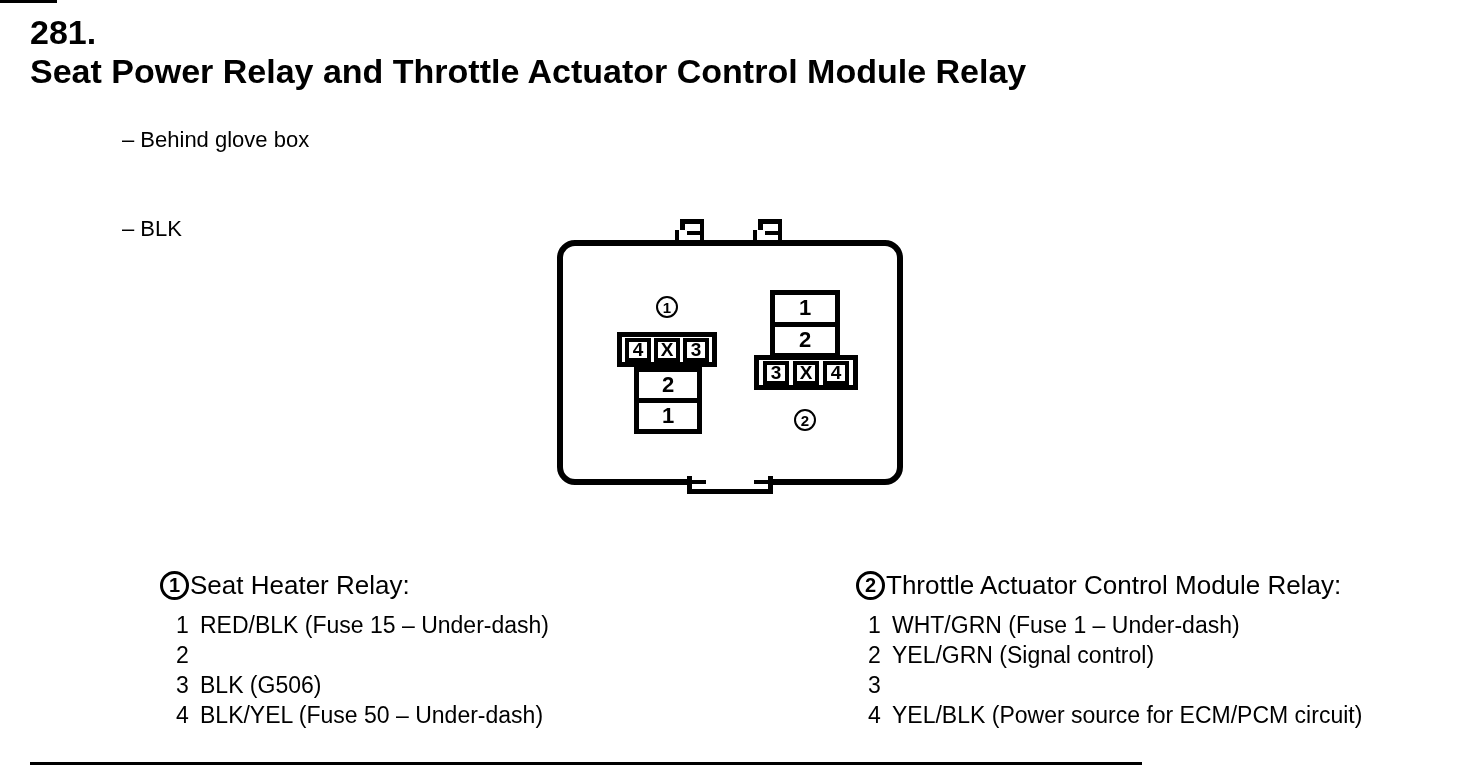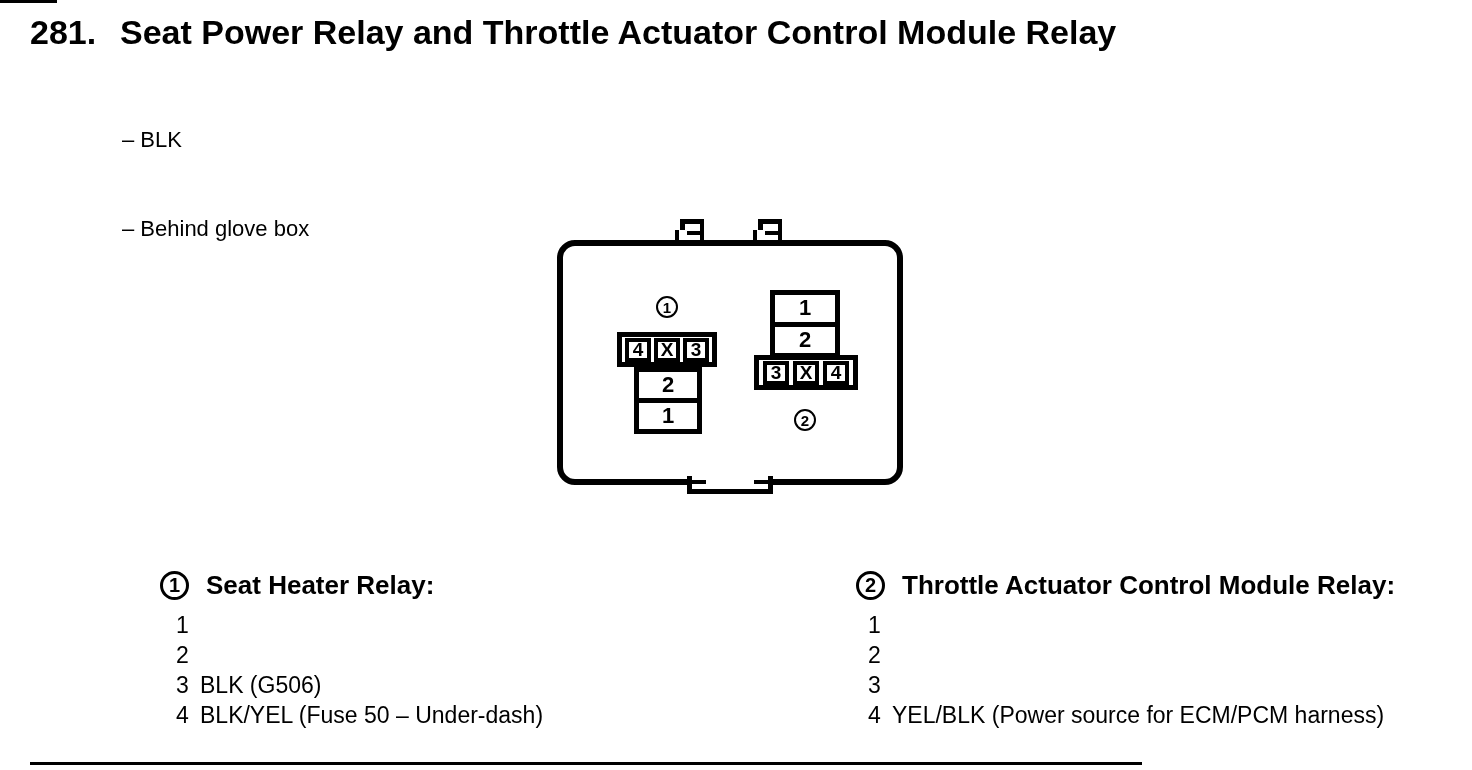--- a/index.html
+++ b/index.html
@@ -5,21 +5,21 @@
   html,body{margin:0;padding:0;}
   body{
     width:1472px;height:770px;position:relative;overflow:hidden;
     background:#ffffff;color:#000;
     font-family:"Liberation Sans","DejaVu Sans",sans-serif;
     -webkit-font-smoothing:none;
   }
   .abs{position:absolute;}
 
   
-  .title-row{left:30px;top:13px;display:flex;font-weight:bold;font-size:34px;white-space:nowrap;}
+  .title-row{left:30px;top:13px;display:flex;font-weight:bold;font-size:34px;white-space:nowrap;flex-direction:column;}
   .title-num{min-width:90px;}
   .notes{left:122px;top:66px;font-size:22px;line-height:29.5px;white-space:pre;}
 
   
   .scan-top{left:0;top:0;width:57px;height:3px;background:#000;}
   .scan-bottom{left:30px;top:762px;width:1112px;height:3px;background:#000;}
 
   
   .connector{left:557px;top:218px;width:346px;height:280px;}
   .connector svg{position:absolute;left:0;top:0;}
@@ -33,40 +33,40 @@
   .stack-cell + .stack-cell{border-top:5px solid #000;}
 
   .circ{position:absolute;box-sizing:border-box;width:22px;height:22px;border:2px solid #000;border-radius:50%;
     display:flex;align-items:center;justify-content:center;font-weight:bold;font-size:15px;background:#fff;}
 
   
   .legend{position:absolute;top:570px;}
   .legend-head{display:flex;align-items:center;}
   .legend-circ{box-sizing:border-box;width:29px;height:29px;border:3px solid #000;border-radius:50%;
     display:flex;align-items:center;justify-content:center;font-weight:bold;font-size:20px;}
-  .legend-title{font-size:26px;font-weight:bold;margin-left:17px;white-space:nowrap;}
+  .legend-title{font-size:26px;font-weight:normal;margin-left:1px;white-space:nowrap;}
   .legend-items{margin-top:9px;font-size:23px;line-height:30px;}
   .legend-item{display:flex;white-space:nowrap;}
   .legend-1 .legend-item .item-num{padding-left:16px;width:24px;}
   .legend-2 .legend-item .item-num{padding-left:12px;width:24px;}
 </style>
 </head>
 <body>
 
 <div class="abs scan-top"></div>
 <div class="abs scan-bottom"></div>
 
 <div class="abs title-row">
   <span class="title-num">281.</span>
   <span>Seat Power Relay and Throttle Actuator Control Module Relay</span>
 </div>
 
 <div class="abs notes">
+  <div>– Behind glove box</div>
   <div>– BLK</div>
-  <div>– Behind glove box</div>
 </div>
 
 <div class="abs connector">
   <svg width="346" height="280" viewBox="0 0 346 280">
 
     <rect x="3" y="25" width="340" height="239" rx="15" fill="none" stroke="#000" stroke-width="6"></rect>
 
     <rect x="135" y="257" width="76" height="11" fill="#ffffff"></rect>
 
     <g fill="#000">
@@ -124,20 +124,21 @@
 <div class="legend legend-1" style="left:160px;">
   <div class="legend-head">
     <div class="legend-circ">
       <span>1</span>
     </div>
     <div class="legend-title">Seat Heater Relay:</div>
   </div>
   <div class="legend-items">
     <div class="legend-item">
       <span class="item-num">1</span>
+      <span>RED/BLK (Fuse 15 – Under-dash)</span>
     </div>
     <div class="legend-item">
       <span class="item-num">2</span>
     </div>
     <div class="legend-item">
       <span class="item-num">3</span>
       <span>BLK (G506)</span>
     </div>
     <div class="legend-item">
       <span class="item-num">4</span>
@@ -149,25 +150,27 @@
 <div class="legend legend-2" style="left:856px;">
   <div class="legend-head">
     <div class="legend-circ">
       <span>2</span>
     </div>
     <div class="legend-title">Throttle Actuator Control Module Relay:</div>
   </div>
   <div class="legend-items">
     <div class="legend-item">
       <span class="item-num">1</span>
+      <span>WHT/GRN (Fuse 1 – Under-dash)</span>
     </div>
     <div class="legend-item">
       <span class="item-num">2</span>
+      <span>YEL/GRN (Signal control)</span>
     </div>
     <div class="legend-item">
       <span class="item-num">3</span>
     </div>
     <div class="legend-item">
       <span class="item-num">4</span>
-      <span>YEL/BLK (Power source for ECM/PCM harness)</span>
+      <span>YEL/BLK (Power source for ECM/PCM circuit)</span>
     </div>
   </div>
 </div>
 
 </body></html>

